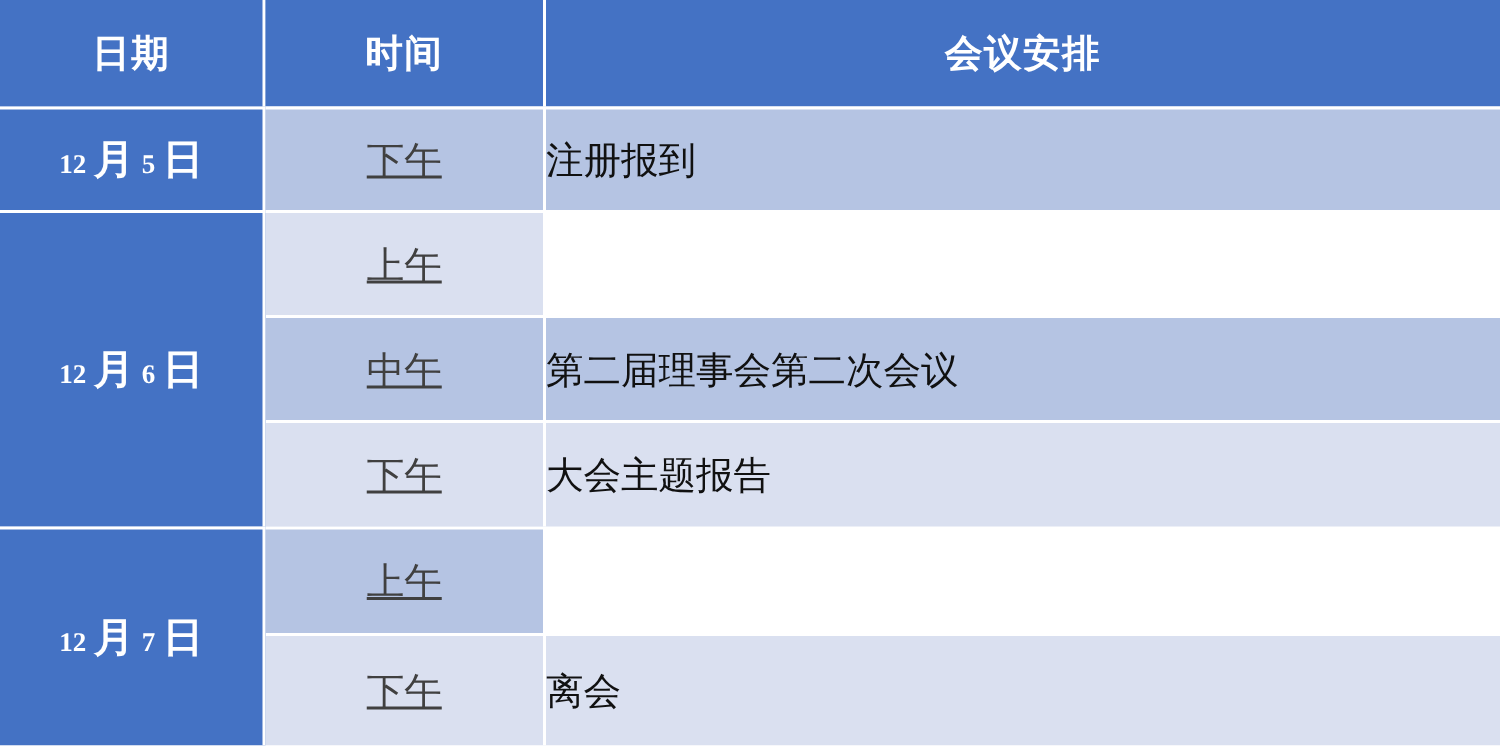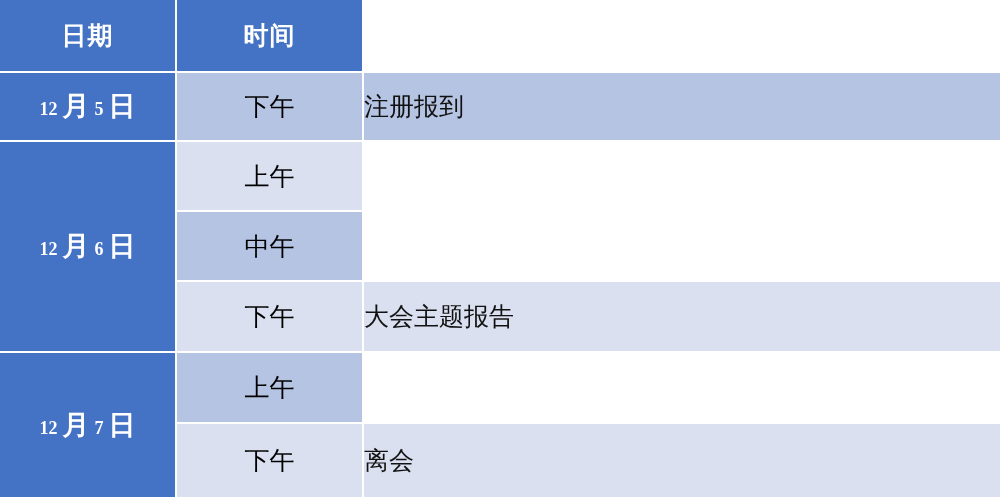--- a/index.html
+++ b/index.html
@@ -57,23 +57,24 @@
   .date-num  { font-size:18px; line-height:1; }
   .date-char { font-size:27px; line-height:1;
                font-family:"Liberation Sans","DejaVu Sans",sans-serif; }
 
   
   .timecell {
     display:flex;
     align-items:center;
     justify-content:center;
     font-size:25px;
-    color:#000000;
+    color:#404040;
     border-right:2px solid #ffffff;
     border-top:2px solid #ffffff;
+    text-decoration:underline;
   }
 
   
   .agendacell {
     display:flex;
     align-items:center;
     justify-content:flex-start;
     font-size:25px;
     color:#111111;
     border-top:2px solid #ffffff;
@@ -92,20 +93,21 @@
   .span-d2 { grid-row:3 / span 3; }
   .span-d3 { grid-row:6 / span 2; }
 </style>
 </head>
 <body>
 
 <div id="schedule-table">
 
   <div class="hdr" style="grid-row:1;grid-column:1;">日期</div>
   <div class="hdr" style="grid-row:1;grid-column:2;">时间</div>
+  <div class="hdr last" style="grid-row:1;grid-column:3;">会议安排</div>
 
   <div class="datecell span-d1 c1">
     <span class="date-text">
       <span class="date-num">12</span>
       <span class="date-char">月</span>
       <span class="date-num">5</span>
       <span class="date-char">日</span>
     </span>
   </div>
 
@@ -126,20 +128,21 @@
       <span class="date-char">日</span>
     </span>
   </div>
 
   <div class="timecell band-dark r1 c2">下午</div>
   <div class="agendacell band-dark r1 c3">注册报到</div>
 
   <div class="timecell band-light r2 c2">上午</div>
 
   <div class="timecell band-dark r3 c2">中午</div>
+  <div class="agendacell band-dark r3 c3">第二届理事会第二次会议</div>
 
   <div class="timecell band-light r4 c2">下午</div>
   <div class="agendacell band-light r4 c3">大会主题报告</div>
 
   <div class="timecell band-dark r5 c2">上午</div>
 
   <div class="timecell band-light r6 c2">下午</div>
   <div class="agendacell band-light r6 c3">离会</div>
 
 </div>

